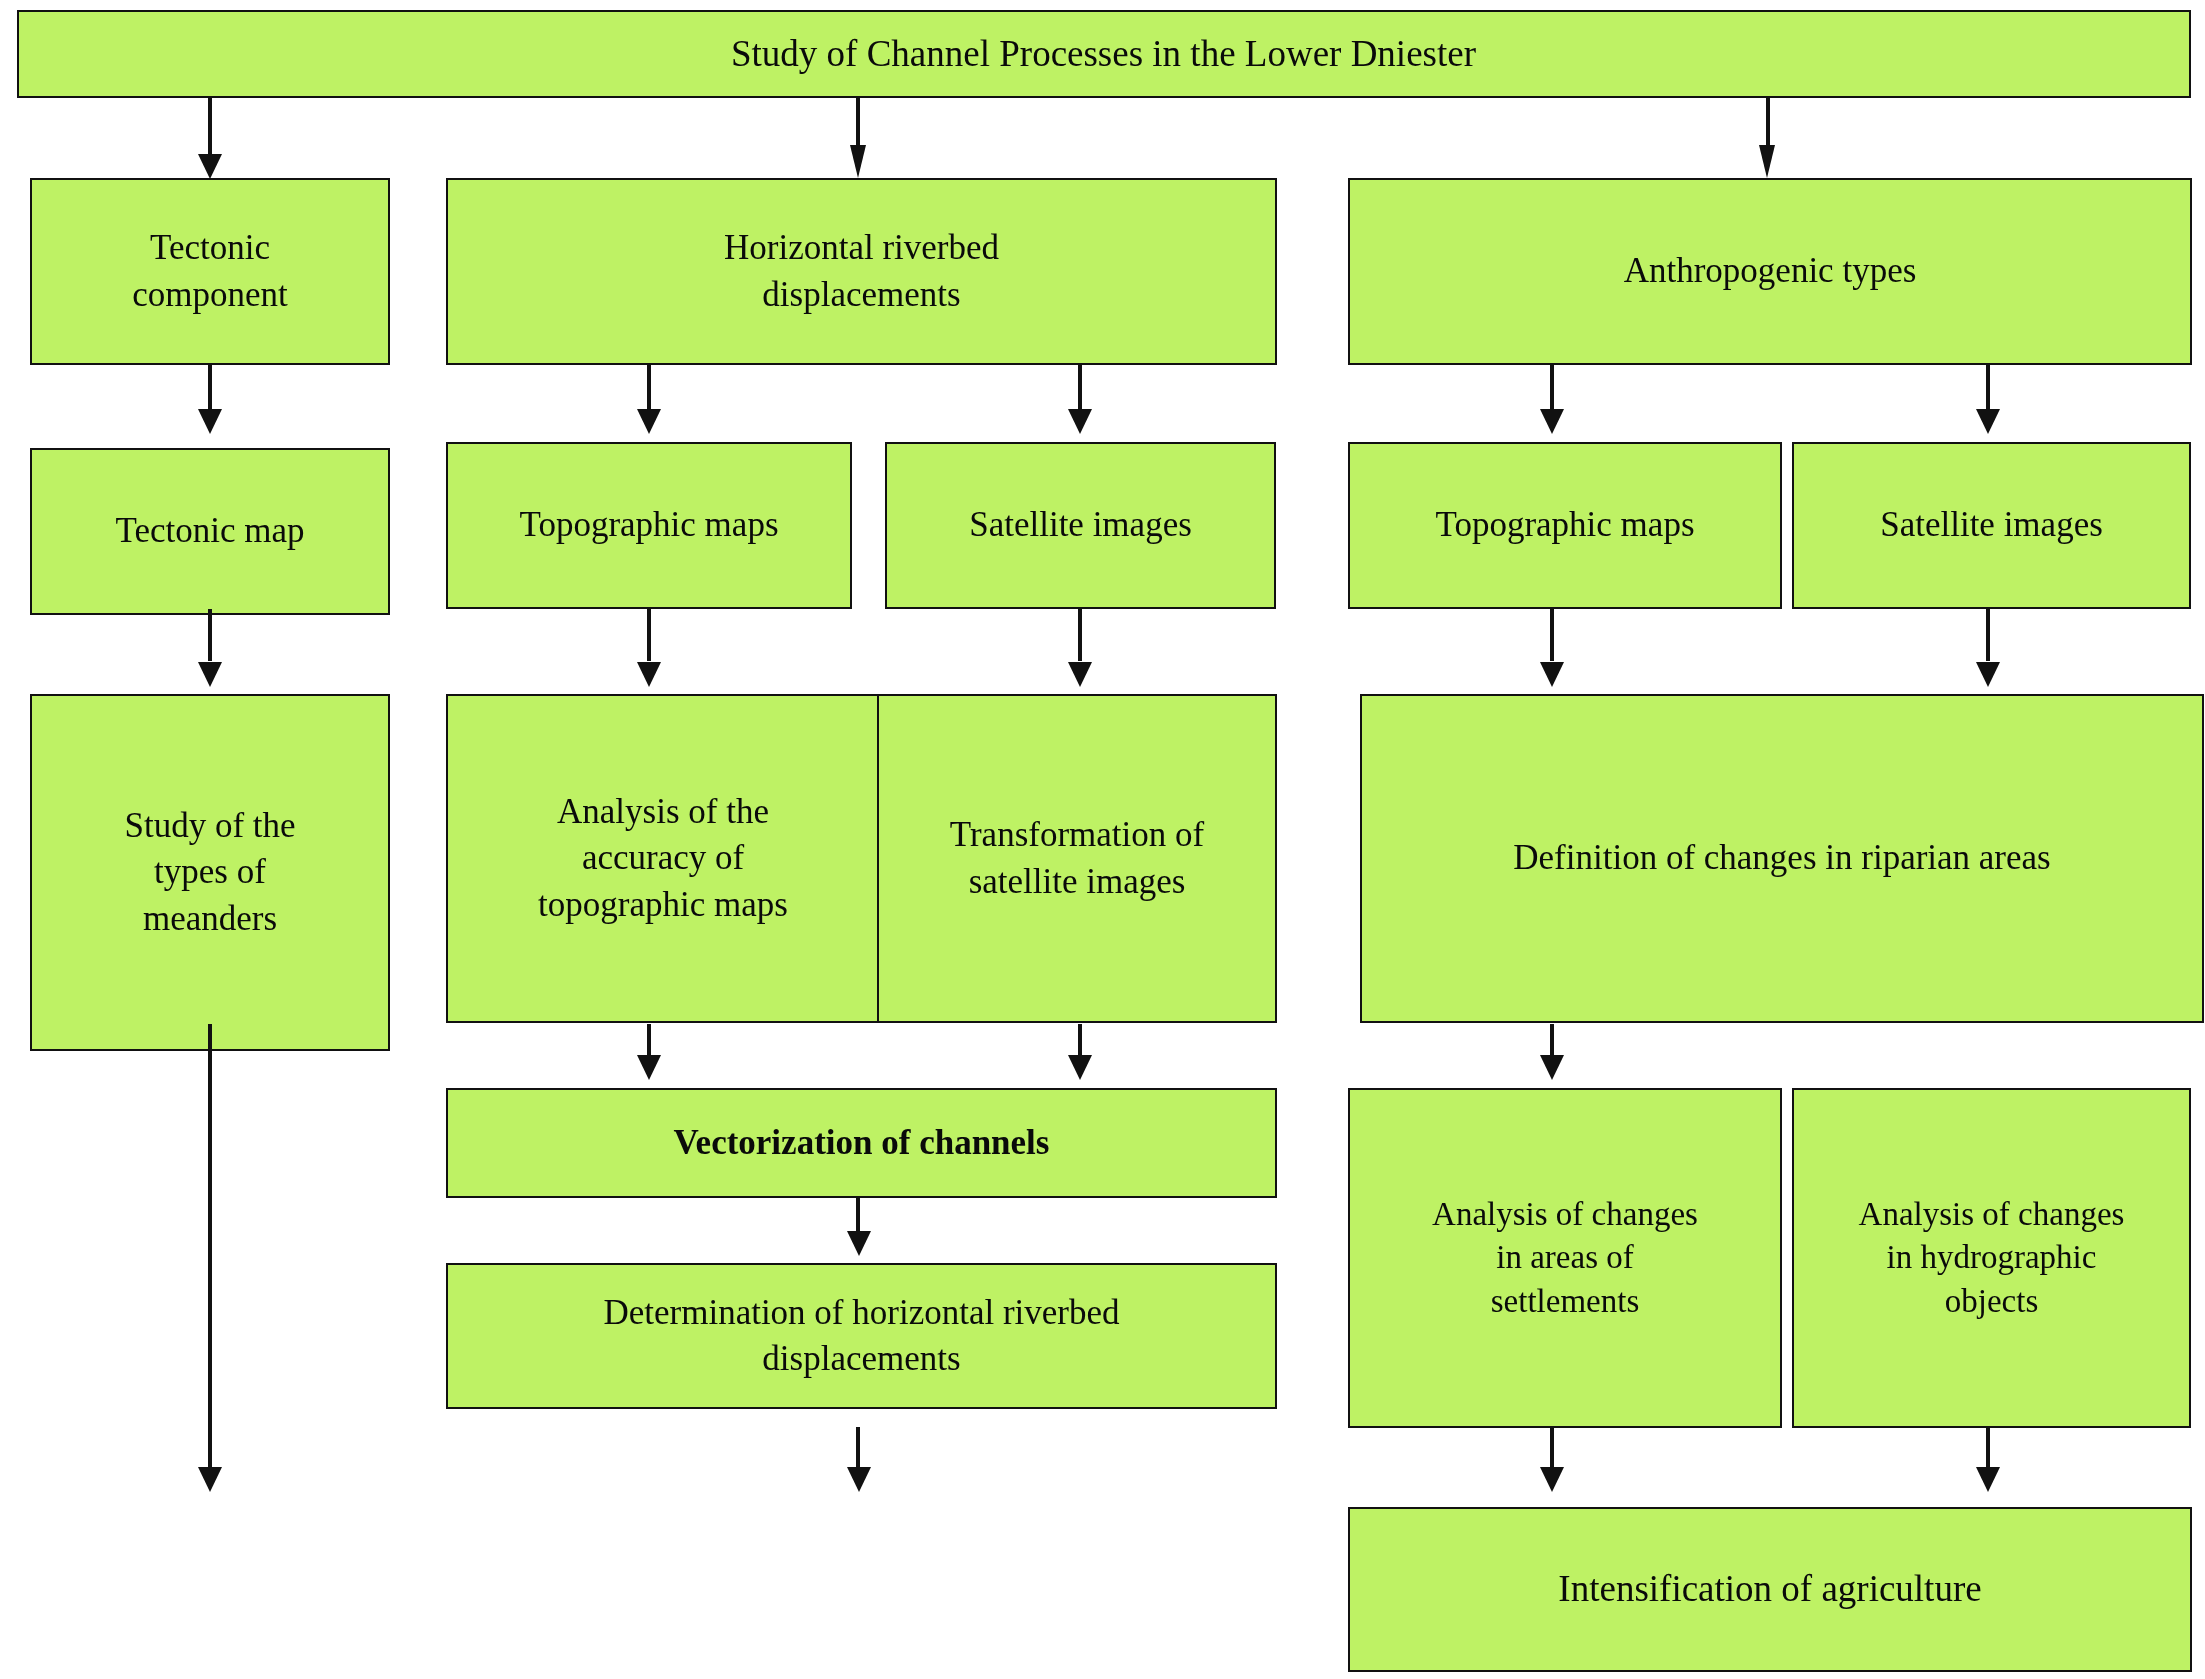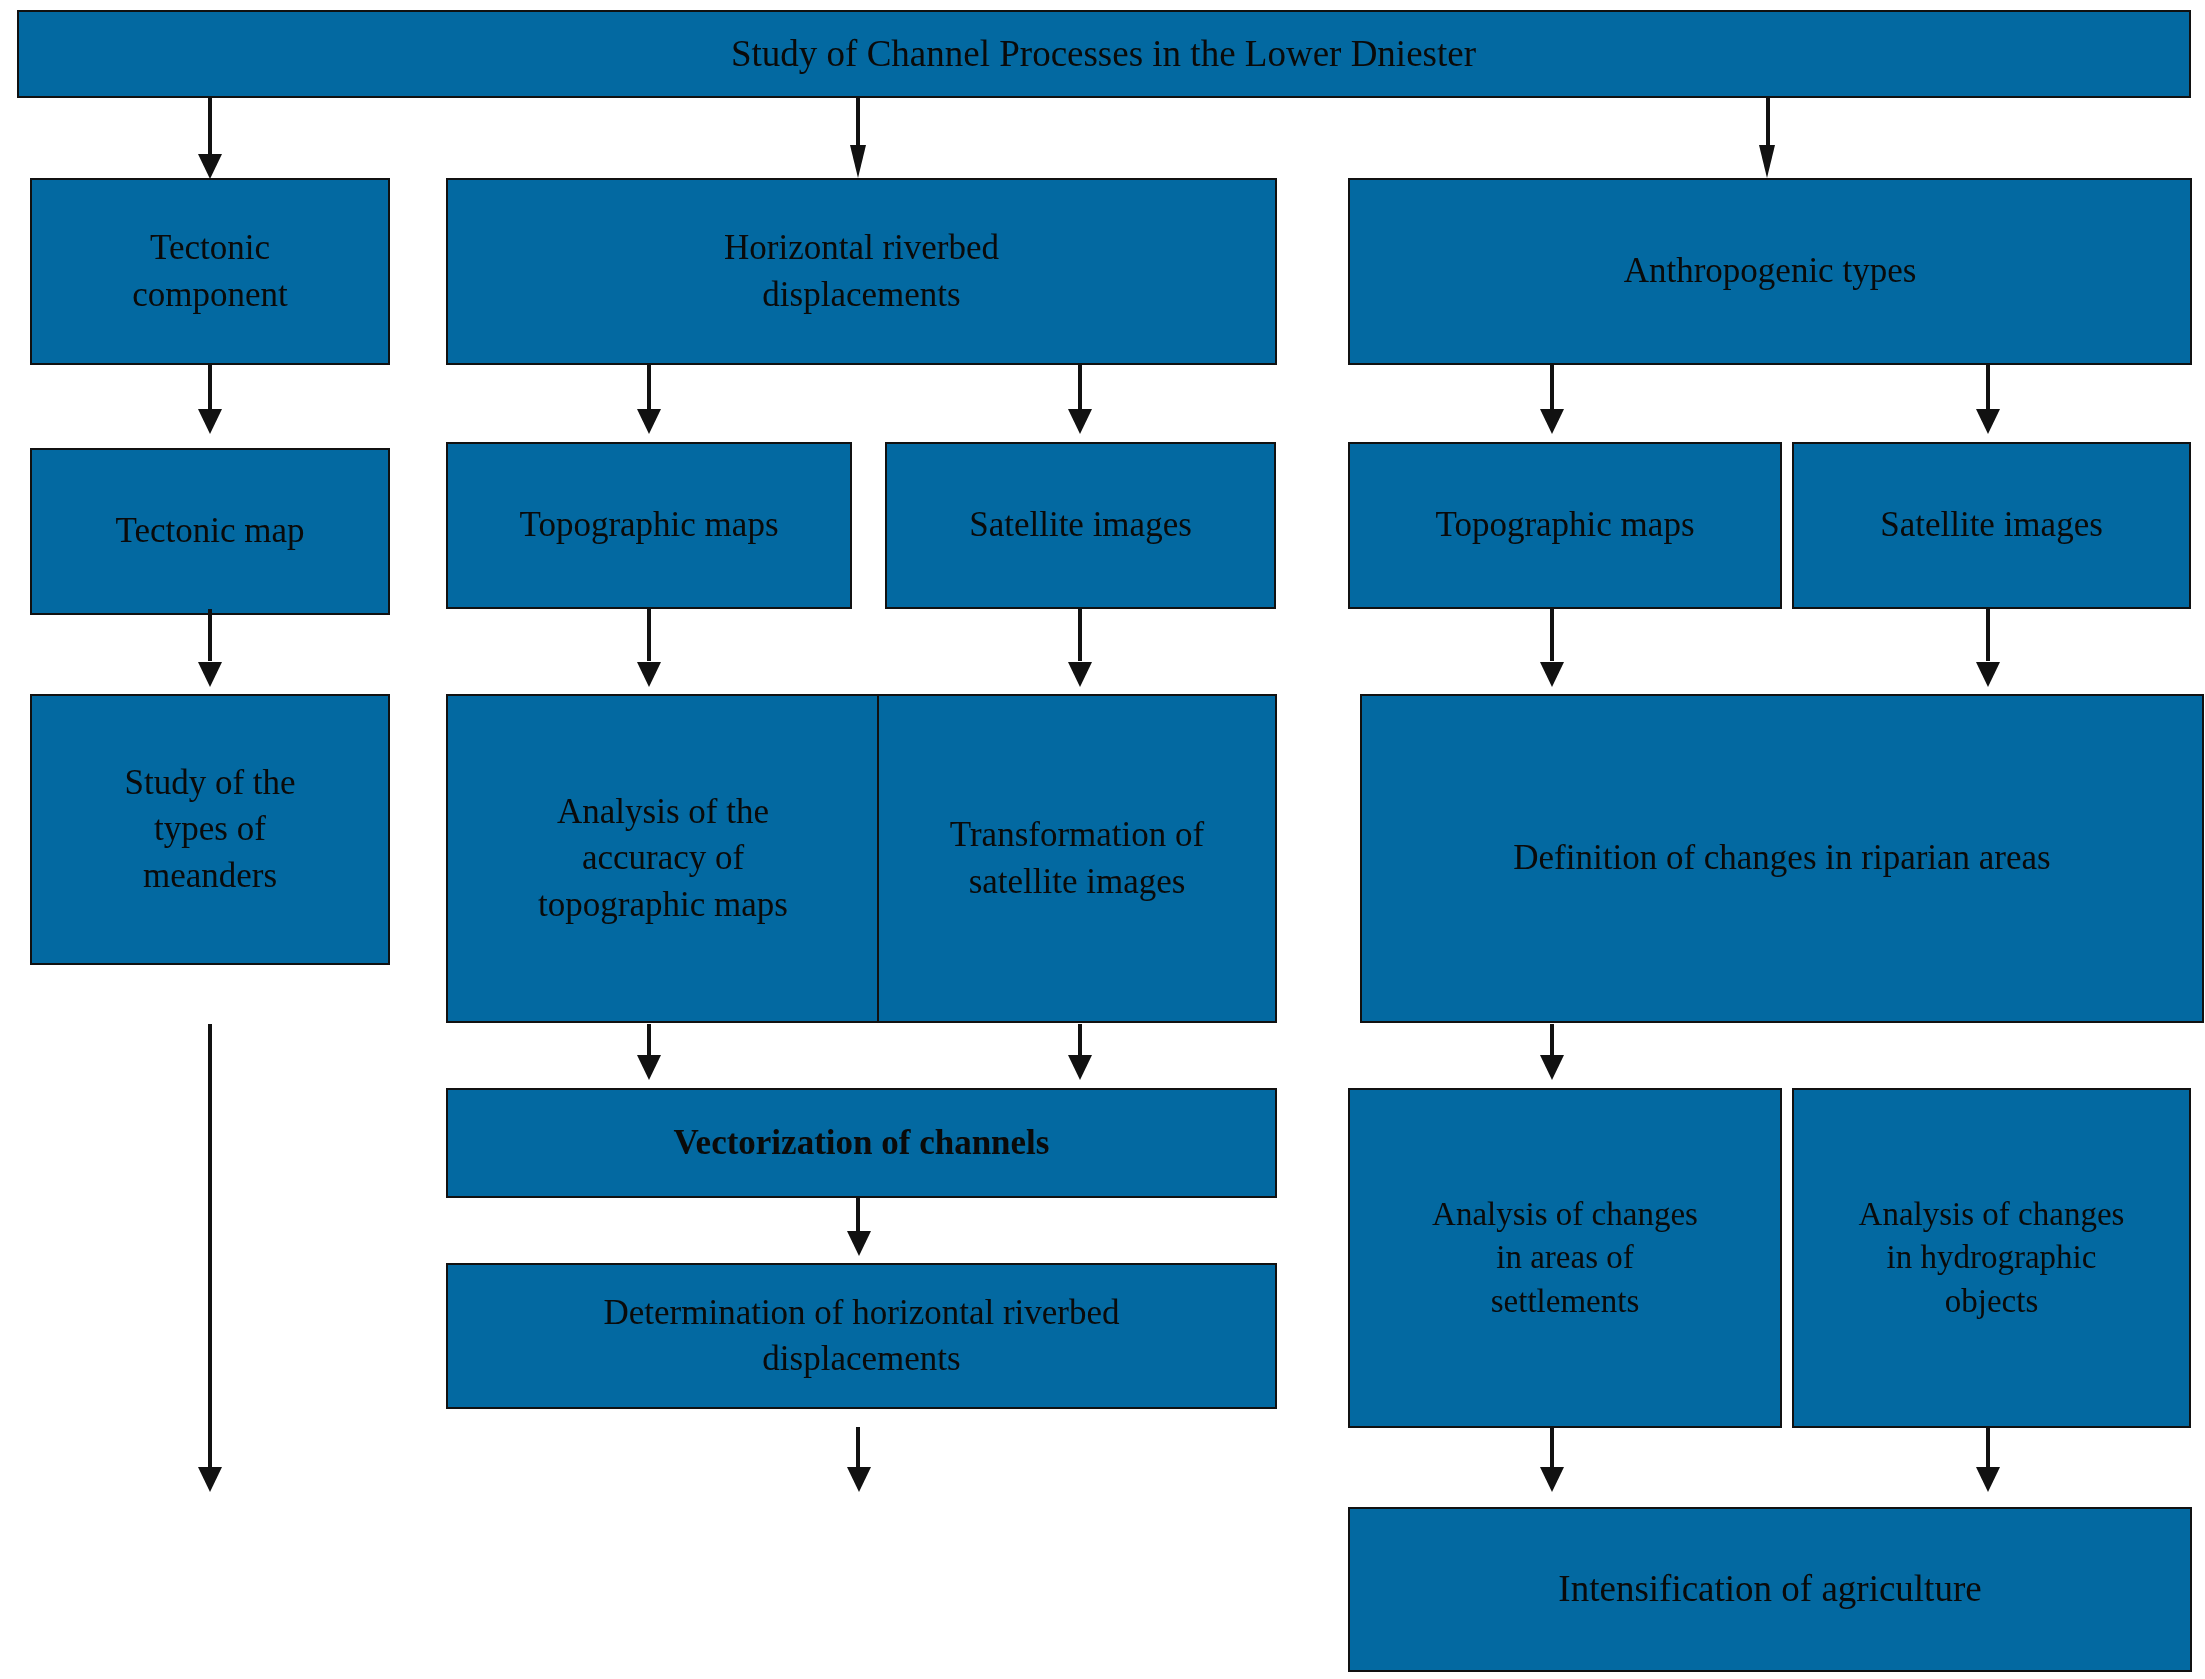--- a/index.html
+++ b/index.html
@@ -12,21 +12,21 @@
     width: 2205px;
     height: 1680px;
     background: #ffffff;
     font-family: "Liberation Serif", "DejaVu Serif", serif;
     overflow: hidden;
   }
   .node {
     position: absolute;
     box-sizing: border-box;
     border: 2.7px solid #111111;
-    background: #0369a1;
+    background: #bef264;
     display: flex;
     align-items: center;
     justify-content: center;
     text-align: center;
     color: #0a0a0a;
     line-height: 1.32;
     padding: 3.3px 7.7px;
   }
   .node span {
     display: block;
@@ -67,21 +67,21 @@
 
   <div class="node fs-mid" style="left:30px; top:178px; width:360px; height:187px;">
     <span>Tectonic
 component</span>
   </div>
 
   <div class="node fs-mid" style="left:30px; top:448px; width:360px; height:167px;">
     <span>Tectonic map</span>
   </div>
 
-  <div class="node fs-mid" style="left:30px; top:694px; width:360px; height:271px;">
+  <div class="node fs-mid" style="left:30px; top:694px; width:360px; height:357px;">
     <span>Study of the
 types of
 meanders</span>
   </div>
 
   <div class="node fs-mid" style="left:446px; top:178px; width:831px; height:187px;">
     <span>Horizontal riverbed
 displacements</span>
   </div>
 

